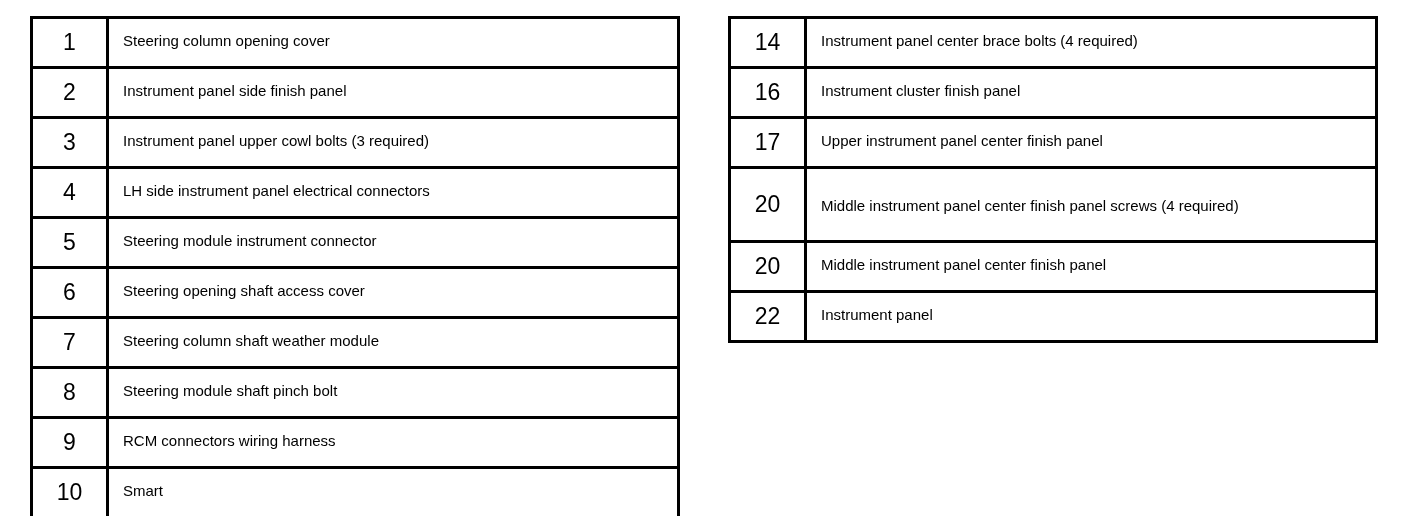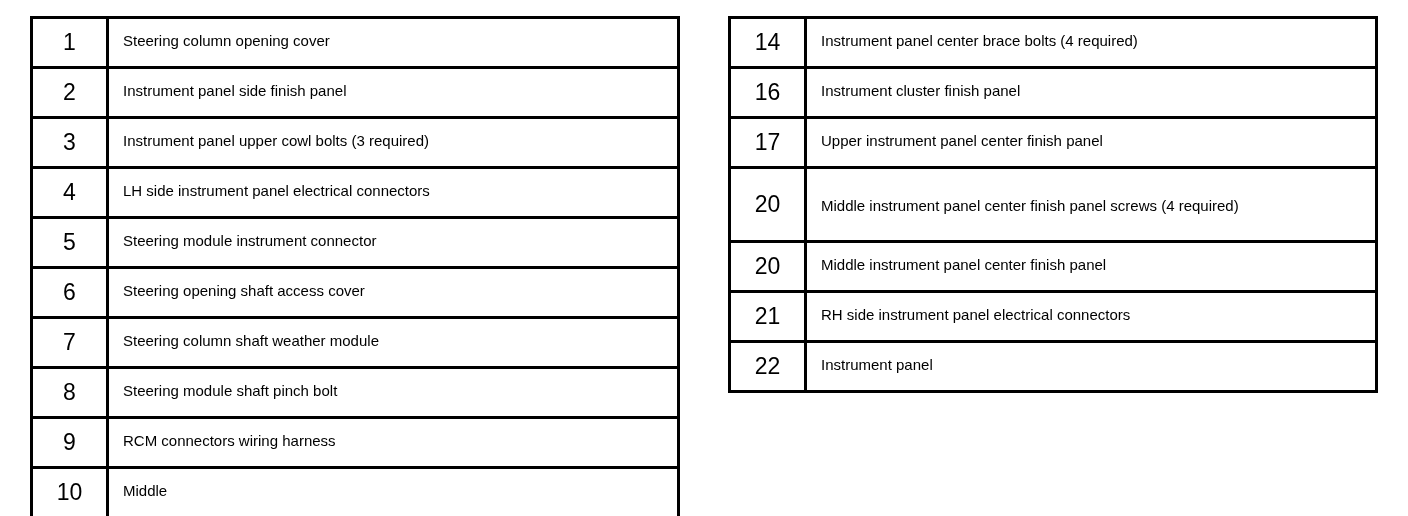--- a/index.html
+++ b/index.html
@@ -146,21 +146,21 @@
         </tr>
         <tr class="row-single">
           <td class="num-cell">9</td>
           <td class="desc-cell">
             <span class="desc-text">RCM connectors wiring harness</span>
           </td>
         </tr>
         <tr class="row-single">
           <td class="num-cell">10</td>
           <td class="desc-cell">
-            <span class="desc-text">Middle</span>
+            <span class="desc-text">Smart</span>
           </td>
         </tr>
       </tbody>
   </table>
 </div>
 
 <div class="index-table" id="table-right">
   <table>
     <tbody>
         <tr class="row-single">
@@ -187,26 +187,20 @@
             <span class="desc-text">Middle instrument panel center finish panel screws (4 required)</span>
           </td>
         </tr>
         <tr class="row-single">
           <td class="num-cell">20</td>
           <td class="desc-cell">
             <span class="desc-text">Middle instrument panel center finish panel</span>
           </td>
         </tr>
         <tr class="row-single">
-          <td class="num-cell">21</td>
-          <td class="desc-cell">
-            <span class="desc-text">RH side instrument panel electrical connectors</span>
-          </td>
-        </tr>
-        <tr class="row-single">
           <td class="num-cell">22</td>
           <td class="desc-cell">
             <span class="desc-text">Instrument panel</span>
           </td>
         </tr>
       </tbody>
   </table>
 </div>
 
 </body></html>

